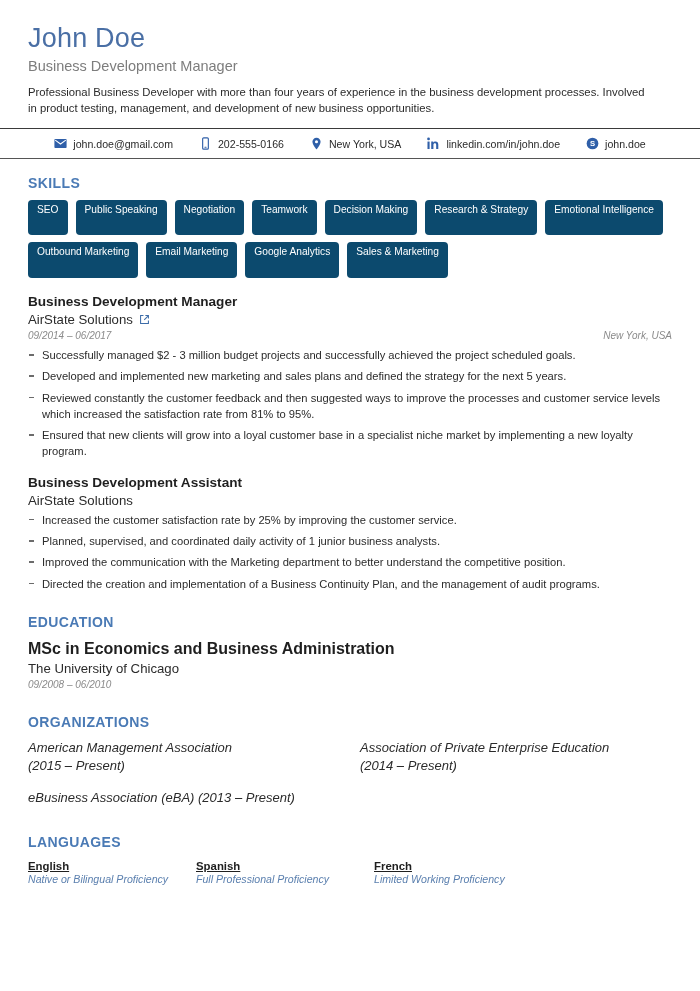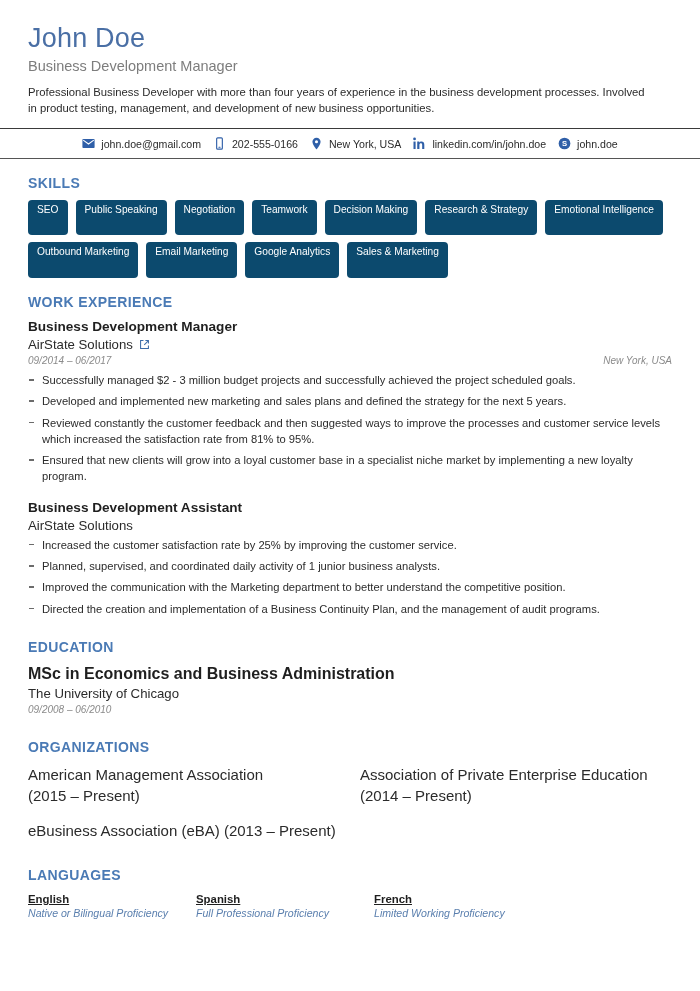--- a/index.html
+++ b/index.html
@@ -59,21 +59,21 @@
   .rule-light {
     border: none;
     border-top: 1px solid #555555;
     margin: 0;
     height: 0;
   }
   .contact-bar {
     display: flex;
     justify-content: center;
     align-items: center;
-    gap: 12px;
+    gap: 26px;
     padding: 8px 20px 8px 20px;
     flex-wrap: nowrap;
   }
   .contact-item {
     display: flex;
     align-items: center;
     gap: 6px;
     font-size: 10.6px;
     color: #2b2b2b;
     white-space: nowrap;
@@ -212,23 +212,24 @@
 
   
   .orgs-grid {
     display: grid;
     grid-template-columns: 1fr 1fr;
     row-gap: 14px;
     column-gap: 20px;
     max-width: 648px;
   }
   .org-item {
-    font-size: 15px;
+    font-size: 13px;
     line-height: 1.4;
     color: #2b2b2b;
+    font-style: italic;
   }
   .org-item .org-years { display: block; }
 
   
   .lang-grid {
     display: grid;
     grid-template-columns: 168px 178px 1fr;
     max-width: 648px;
   }
   .lang-name {
@@ -328,21 +329,20 @@
         <span class="skill-pill">Research &amp; Strategy</span>
         <span class="skill-pill">Emotional Intelligence</span>
         <span class="skill-pill">Outbound Marketing</span>
         <span class="skill-pill">Email Marketing</span>
         <span class="skill-pill">Google Analytics</span>
         <span class="skill-pill">Sales &amp; Marketing</span>
       </div>
     </div>
 
     <div class="section">
-      <h2 class="section-title">WORK EXPERIENCE</h2>
 
       <div class="job">
         <div class="job-role">Business Development Manager</div>
         <div class="job-company-line">
           <span class="job-company">AirState Solutions</span>
           <span class="link-icon">
             <svg viewBox="0 0 16 16" width="11" height="11" fill="none" stroke="#3c6ca8" stroke-width="1.5">
               <path d="M6.5 2.3 H2.3 V13.7 H13.7 V9.5"></path>
               <path d="M9.3 2.3 H13.7 V6.7"></path>
               <path d="M13.4 2.6 L7.6 8.4"></path>

